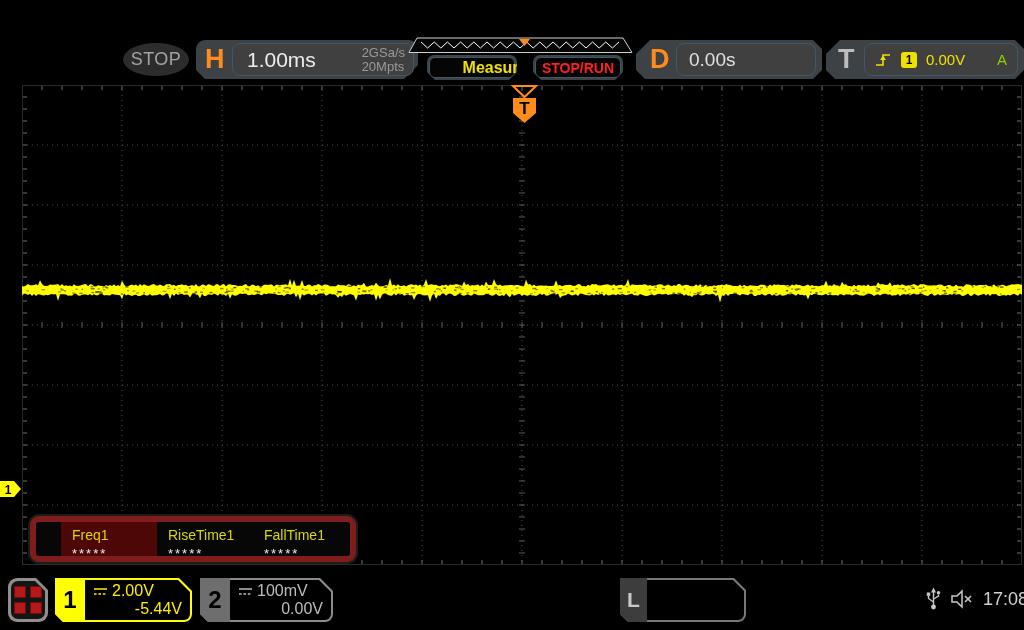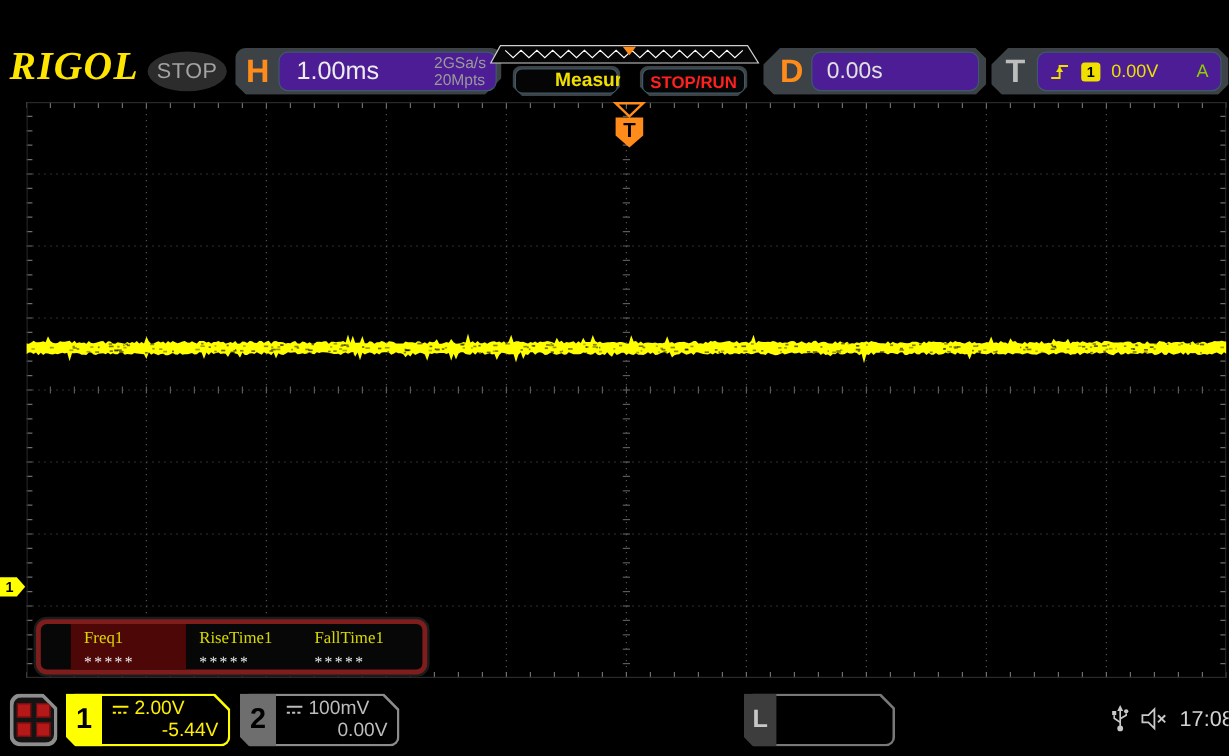--- a/index.html
+++ b/index.html
@@ -19,21 +19,21 @@
           font-weight:bold; font-style:italic; font-size:33px; letter-spacing:1px; }
   .stop-badge { left:123px; top:43px; width:66px; height:33px; background:#2c2c2c;
           border-radius:50%; display:flex; align-items:center; justify-content:center; }
   .stop-badge span { color:#a3a3a3; font-weight:normal; font-size:18px; letter-spacing:.5px; }
 
   .hdr-group { background:#3d4246; border-radius:9px; }
   .chamfer-br { clip-path:polygon(0 0,100% 0,100% calc(100% - 14px),calc(100% - 14px) 100%,9px 100%,0 calc(100% - 9px),0 9px); border-radius:9px; }
   .chamfer-tl { clip-path:polygon(14px 0,calc(100% - 9px) 0,100% 9px,100% calc(100% - 9px),calc(100% - 9px) 100%,9px 100%,0 calc(100% - 9px),0 14px); border-radius:9px; }
   .hdr-letter { color:#ff8c1a; font-weight:bold; font-size:27px; }
   .hdr-letter.gray { color:#bdbdbd; }
-  .inset-box { background:#4c1d95; border:1px solid #3c5a6a; border-radius:8px; }
+  .inset-box { background:#404040; border:1px solid #3c5a6a; border-radius:8px; }
 
   .h-group { left:196px; top:40px; width:222px; height:39px; }
   .h-letter { left:205px; top:44px; }
   .h-box { left:232px; top:43px; width:182px; height:33px; }
   .timebase { left:14px; top:4px; color:#ececec; font-size:21px; }
   .srate { right:8px; top:2px; text-align:left; color:#9a9a9a; font-size:13px; line-height:14px; }
 
   .preview-strip { left:408px; top:37px; }
   .measure-btn { left:427px; top:55px; width:90px; height:25px; }
   .stoprun-btn { left:533px; top:55px; width:90px; height:25px; }
@@ -59,22 +59,22 @@
 
   
   .graticule { left:22px; top:85px; width:1000px; height:480px; background:#000; }
   .graticule svg { position:absolute; left:0; top:0; }
 
   .trig-marker { left:508px; top:85px; }
   .ch-marker { left:0px; top:480px; }
 
   
   .meas-panel { left:30px; top:516px; width:326px; height:46px; background:#070707;
-      border:4px solid #7f1d1d; border-radius:9px; box-shadow:0 0 0 2px #1c1c1c; overflow:hidden;
-      display:flex;font-family:Liberation Serif, serif; }
+      border:6px solid #7f1d1d; border-radius:9px; box-shadow:0 0 0 2px #1c1c1c; overflow:hidden;
+      display:flex; }
   .meas-col { width:96px; padding:5px 0 0 11px; }
   .meas-col.first { margin-left:25px; background:#4d0707; }
   .meas-label { font-size:14px; color:#d8d800; }
   .meas-value { font-size:13px; color:#ececec; letter-spacing:2px; margin-top:3px; }
 
   
   .menu-btn { left:8px; top:578px; width:40px; height:44px; background:#8e8e8e; border-radius:9px;
       clip-path:polygon(0 0,28px 0,40px 12px,40px 100%,0 100%); }
   .menu-btn .inner { position:absolute; inset:3px; background:#141414; border-radius:7px;
       clip-path:polygon(0 0,24px 0,34px 10px,34px 100%,0 100%);
@@ -108,21 +108,20 @@
 
   .status-icons { left:926px; top:586px; display:flex; align-items:center; gap:8px; }
   .clock { color:#d2d2d2; font-size:18px; }
 </style>
 </head>
 <body>
 
 <div id="screen">
 
 
-  <div class="abs logo">RIGOL</div>
   <div class="abs stop-badge">
     <span>STOP</span>
   </div>
 
   <div class="abs hdr-group chamfer-br h-group"></div>
   <div class="abs hdr-letter h-letter">H</div>
   <div class="abs inset-box h-box">
     <div class="abs timebase">1.00ms</div>
     <div class="abs srate">
       <div>2GSa/s</div>

